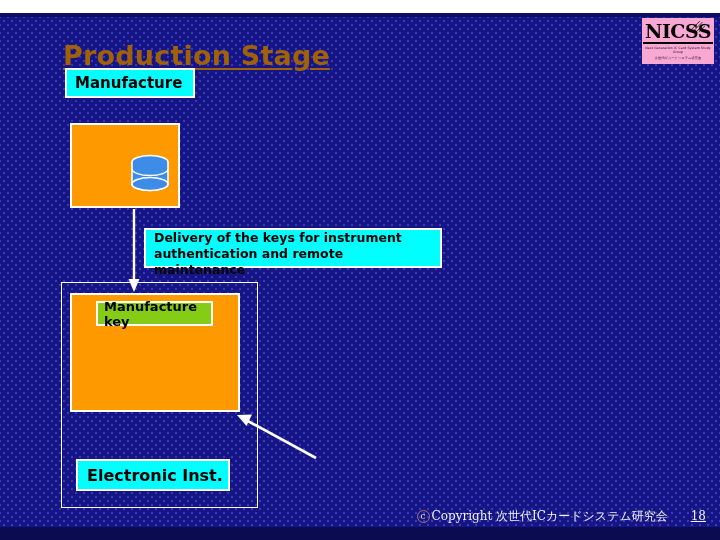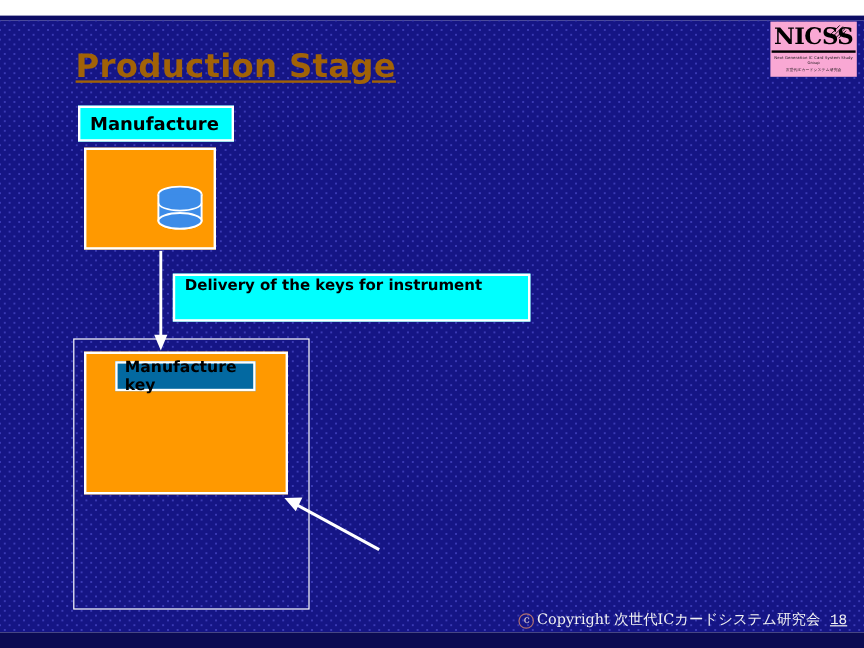--- a/index.html
+++ b/index.html
@@ -111,27 +111,27 @@
   }
   .green-box {
     background: #00e818;
     border: 2px solid #ffffff;
   }
   .orange-box {
     background: #ff9900;
     border: 2px solid #ffffff;
   }
   .blue-box {
-    background: #0369a1;
+    background: #84cc16;
     border: 2px solid #ffffff;
   }
 
   
   #manufacture-box {
-    left: 65px; top: 88px;
+    left: 65px; top: 68px;
     width: 130px; height: 30px;
     padding-left: 8px;
     font-size: 15px;
   }
   #manufacture-orange {
     left: 70px; top: 123px;
     width: 110px; height: 85px;
   }
   .db-icon {
     position: absolute;
@@ -215,23 +215,22 @@
     border-radius: 50%;
     width: 11px; height: 11px;
     line-height: 10px;
     text-align: center;
     font-size: 9px;
     color: #e8d8d8;
     margin-right: 2px;
     vertical-align: 1px;
   }
   .footer .pageno {
-    margin-left: 8px;
+    margin-left: 23px;
     text-decoration: underline;
-    font-family: Liberation Mono, monospace;
   }
 </style>
 </head>
 <body>
 
 <div id="slide">
 
   <div class="top-white"></div>
   <div class="top-rule"></div>
   <div class="body-bg"></div>
@@ -260,28 +259,30 @@
       <ellipse cx="22" cy="9" rx="18" ry="6.5" fill="#3d8ce8" stroke="#ffffff" stroke-width="1.6"></ellipse>
       <path d="M4 9 L4 31 A18 6.5 0 0 0 40 31 L40 9" fill="#3d8ce8" stroke="#ffffff" stroke-width="1.6"></path>
       <ellipse cx="22" cy="31" rx="18" ry="6.5" fill="#3d8ce8" stroke="#ffffff" stroke-width="1.6"></ellipse>
       <path d="M4 16 A18 6.5 0 0 0 40 16" fill="none" stroke="#ffffff" stroke-width="1.3"></path>
     </svg>
   </div>
 
   <div class="box cyan-box" id="delivery-box">
     <span>
       <span class="txt">Delivery of the keys for instrument</span>
+      <span class="txt">authentication and remote maintenance</span>
     </span>
   </div>
 
   <div id="inst-frame"></div>
 
   <div class="box orange-box" id="key-orange"></div>
   <div class="box blue-box" id="manufacture-key-box">Manufacture key</div>
 
+  <div class="box cyan-box" id="electronic-inst-box">Electronic Inst.</div>
 
 
   <svg class="arrow-layer" viewBox="0 0 720 540">
 
     <g>
       <line x1="134" y1="209" x2="134" y2="283" stroke="#ffffff" stroke-width="2.4"></line>
       <polygon points="134,292 128.5,279 139.5,279" fill="#ffffff"></polygon>
     </g>
 
     <g>

